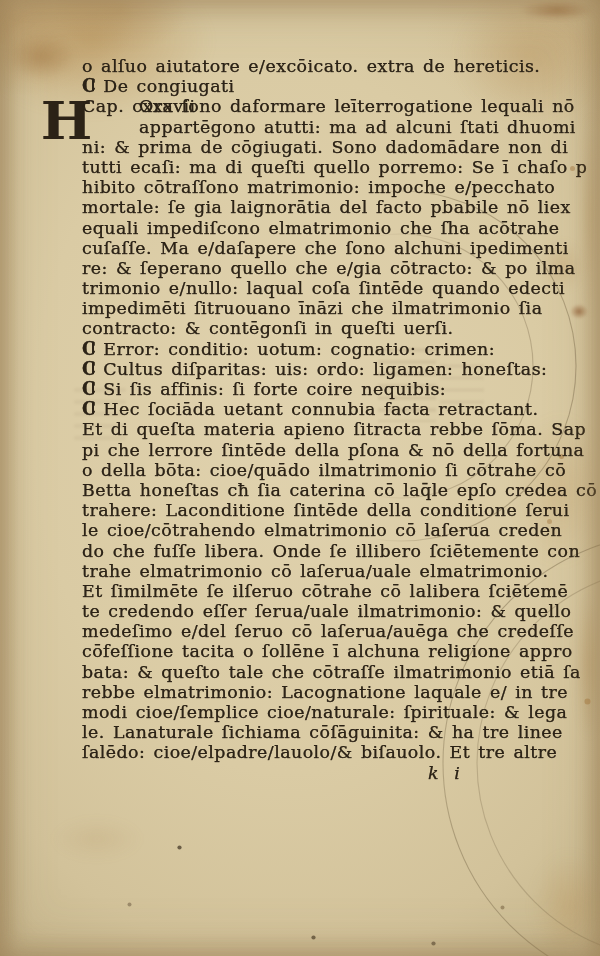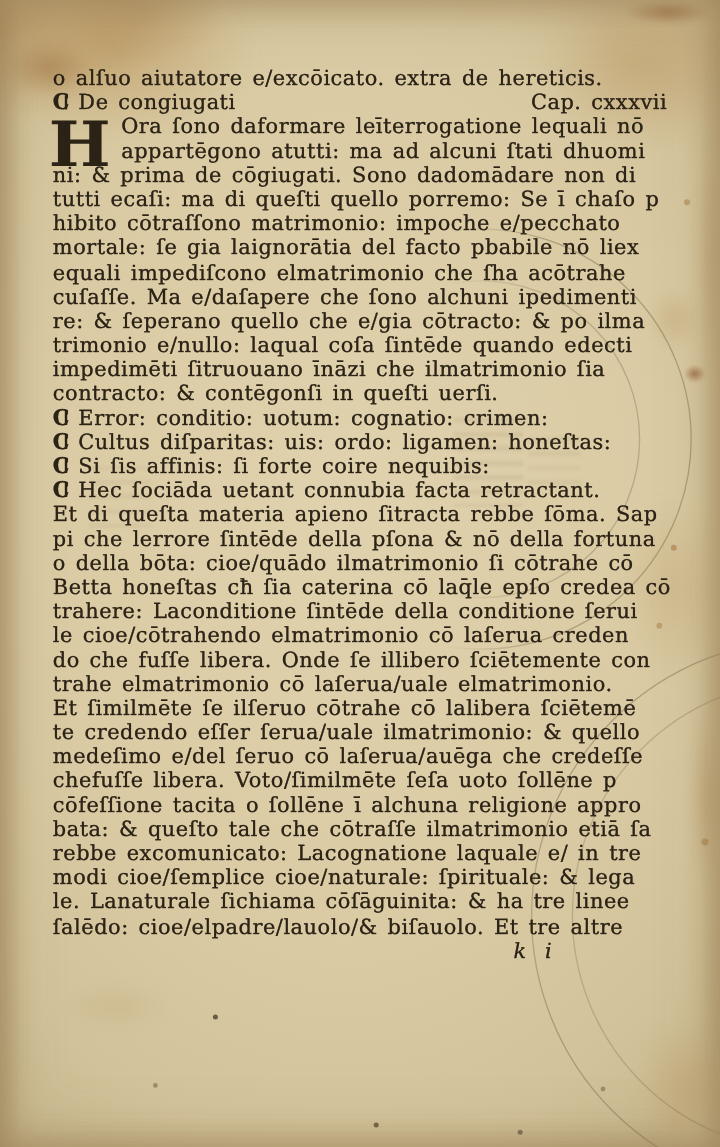--- a/index.html
+++ b/index.html
@@ -62,23 +62,23 @@
   .g2{left:440px;top:364px;width:44px;height:44px;opacity:.4;}
   .g3{left:74px;top:388px;width:52px;height:56px;opacity:.35;}
   .rings{position:absolute;left:0;top:0;pointer-events:none;}
   .textblock{
     position:absolute;left:44px;top:56px;width:512px;
     font-size:17.4px;line-height:20.2px;color:#2c2317;
     letter-spacing:.45px;word-spacing:2.2px;
     -webkit-text-stroke:.25px rgba(44,35,23,.75);
     text-shadow:0 0 .5px rgba(44,35,23,.5);
   }
-  .line{white-space:nowrap;height:20.2px;}
+  .line{white-space:nowrap;height:20.2px;margin-left:38px;}
   .line.indent{padding-left:57px;}
-  .line.spread{display:flex;justify-content:space-between;}
+  .line.spread{display:flex;justify-content:flex-start;flex-direction:column;}
   .capitulum{font-weight:bold;display:inline-block;position:relative;margin-right:7px;transform:scaleY(1.04);}
   .capitulum::after{content:"";position:absolute;right:2.5px;top:3.5px;width:1.6px;height:11.5px;background:currentColor;}
   .dropcap{
     position:absolute;left:42px;top:99px;width:52px;height:46px;
     font-size:52px;line-height:44px;font-weight:bold;color:#2c2317;
     transform:scaleX(1.05);
   }
   .signature{padding-left:384px;letter-spacing:4px;height:20.2px;font-style:italic;}
 </style>
 </head>
@@ -149,24 +149,23 @@
         <div class="line"><span>pi che lerrore ſintēde della pſona &amp; nō della fortuna</span></div>
         <div class="line"><span>o della bōta: cioe/quādo ilmatrimonio ſi cōtrahe cō</span></div>
         <div class="line"><span>Betta honeſtas cħ ſia caterina cō laq̄le epſo credea cō</span></div>
         <div class="line"><span>trahere: Laconditione ſintēde della conditione ſerui</span></div>
         <div class="line"><span>le cioe/cōtrahendo elmatrimonio cō laſerua creden</span></div>
         <div class="line"><span>do che fuſſe libera. Onde ſe illibero ſciētemente con</span></div>
         <div class="line"><span>trahe elmatrimonio cō laſerua/uale elmatrimonio.</span></div>
         <div class="line"><span>Et ſimilmēte ſe ilſeruo cōtrahe cō lalibera ſciētemē</span></div>
         <div class="line"><span>te credendo eſſer ſerua/uale ilmatrimonio: &amp; quello</span></div>
         <div class="line"><span>medeſimo e/del ſeruo cō laſerua/auēga che credeſſe</span></div>
-        <div class="line"><span>chefuſſe libera. Voto/ſimilmēte ſeſa uoto ſollēne p</span></div>
         <div class="line"><span>cōfeſſione tacita o ſollēne ī alchuna religione appro</span></div>
         <div class="line"><span>bata: &amp; queſto tale che cōtraſſe ilmatrimonio etiā ſa</span></div>
-        <div class="line"><span>rebbe excomunicato: Lacognatione laquale e/ in tre</span></div>
+        <div class="line"><span>rebbe elmatrimonio: Lacognatione laquale e/ in tre</span></div>
         <div class="line"><span>modi cioe/ſemplice cioe/naturale: ſpirituale: &amp; lega</span></div>
         <div class="line"><span>le. Lanaturale ſichiama cōſāguinita: &amp; ha tre linee</span></div>
         <div class="line"><span>ſalēdo: cioe/elpadre/lauolo/&amp; biſauolo. Et tre altre</span></div>
       </div>
     <div class="signature">k i</div>
   </div>
 
 </div>
 
 </body></html>

